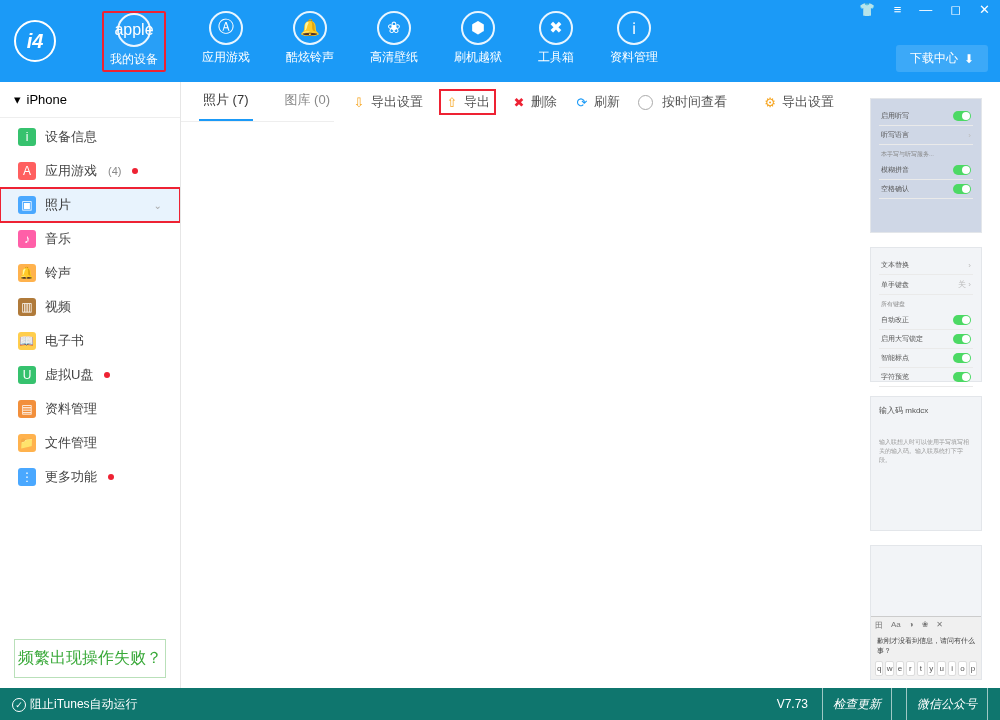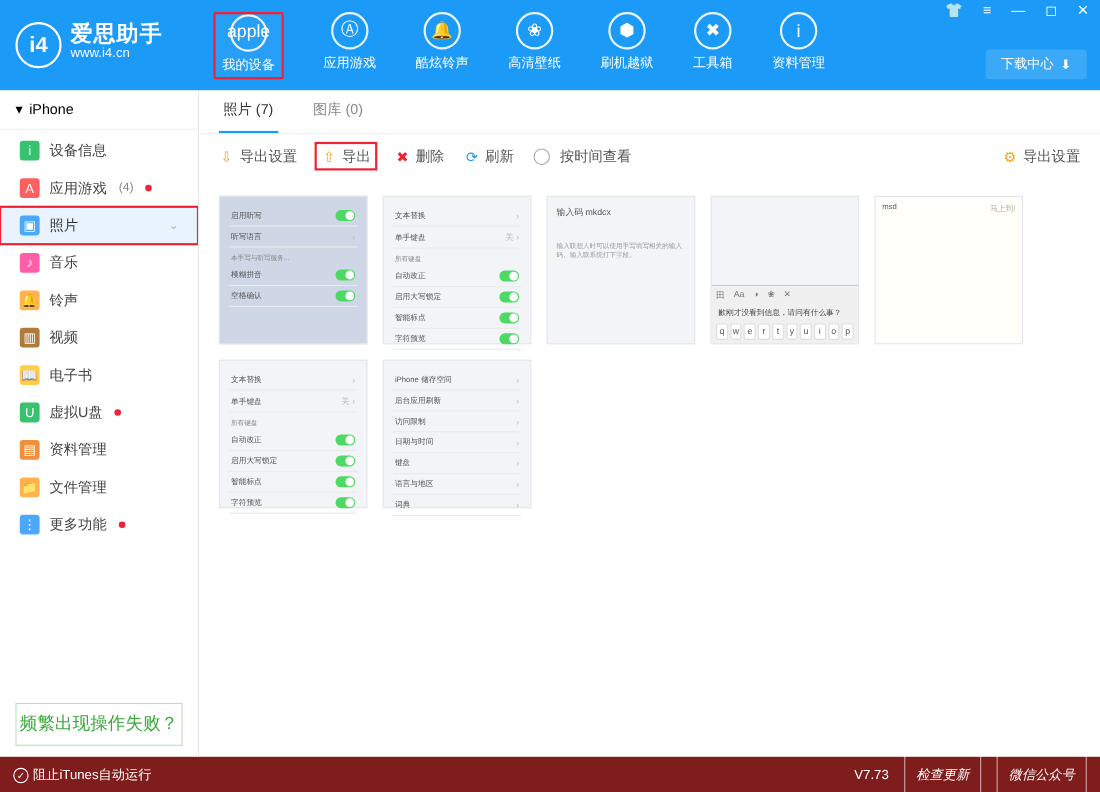--- a/index.html
+++ b/index.html
@@ -1,18 +1,18 @@
 <!DOCTYPE html>
 <html><head>
 <meta charset="utf-8">
 <style>
 * { margin:0; padding:0; box-sizing:border-box; font-family:"Microsoft YaHei","PingFang SC",sans-serif; }
 body { width:1000px; height:720px; background:#fff; overflow:hidden; position:relative; }
 .header { height:82px; background:linear-gradient(#1b9af7,#1b9af7); color:#fff; display:flex; align-items:center; padding:0 10px 0 14px; position:relative; }
-.brand { display:flex; align-items:flex-start; gap:8px; }
+.brand { display:flex; align-items:center; gap:24px;font-style:italic; }
 .brand-logo { width:42px; height:42px; border:2.5px solid #fff; border-radius:50%; display:flex; align-items:center; justify-content:center; font-weight:bold; font-size:20px; }
 .brand-text { line-height:1.1; }
 .brand-text .t1 { font-size:20px; font-weight:bold; letter-spacing:1px;}
 .brand-text .t2 { font-size:12px; opacity:.95; }
 .tabs { display:flex; gap:36px; margin-left:46px; }
 .tab { display:flex; flex-direction:column; align-items:center; gap:4px; font-size:12px; cursor:pointer; }
 .tab .icon { width:34px; height:34px; border:2px solid rgba(255,255,255,.9); border-radius:50%; display:flex; align-items:center; justify-content:center; font-size:16px; }
 .tab.highlight { outline:2px solid #e23; outline-offset:-2px; padding:2px 8px 4px; background:rgba(255,255,255,.06); border-radius:2px;}
 .win-ctrls { position:absolute; top:2px; right:6px; display:flex; gap:10px; font-size:13px; }
 .win-ctrls span { cursor:pointer; padding:0 4px; }
@@ -22,21 +22,21 @@
 .dev-row { padding:10px 14px; border-bottom:1px solid #eee; font-size:13px; display:flex; align-items:center; gap:6px; cursor:pointer;}
 .side-list { flex:1; padding-top:2px; overflow:auto; }
 .side-item { display:flex; align-items:center; gap:9px; padding:8px 18px; font-size:13px; color:#444; cursor:pointer; position:relative;}
 .side-item.active{ background:#e8f3fd; color:#333;}
 .side-item.highlight{ outline:2px solid #e23; outline-offset:-1px;}
 .side-ic { width:18px; height:18px; border-radius:3px; display:flex; align-items:center; justify-content:center; font-size:12px; color:#fff; flex:none;}
 .badge { font-size:11px; color:#888; margin-left:2px;}
 .dot { width:6px; height:6px; background:#e23; border-radius:50%; display:inline-block; margin-left:2px;}
 .side-chev { margin-left:auto; color:#aaa; font-size:10px;}
 .side-btn { margin:10px 14px; border:1px solid #b9e0b9; color:#39a939; font-size:16px; text-align:center; padding:8px 0; cursor:pointer;}
-.main { flex:1; display:flex; flex-direction:column; }
+.main { flex:1; display:flex; flex-direction:row; }
 .sub-tabs { height:40px; border-bottom:1px solid #eee; display:flex; padding-left:18px; gap:28px; align-items:end; }
 .sub-tab { padding:10px 4px; font-size:13px; color:#888; cursor:pointer; border-bottom:2px solid transparent;}
 .sub-tab.active { color:#333; border-bottom-color:#1b9af7; font-weight:500;}
 .toolbar { height:40px; display:flex; align-items:center; padding:0 18px; gap:18px; font-size:13px; color:#555;}
 .toolbar .btn { display:flex; align-items:center; gap:5px; cursor:pointer;}
 .toolbar .btn.highlight{ outline:2px solid #e23; padding:2px 4px;}
 .toolbar .sep { flex:1;}
 .ic-sq { width:14px; height:14px; display:inline-flex; align-items:center; justify-content:center; }
 .ic-orange{color:#f6a623;}
 .ic-red{color:#e23;}
@@ -51,38 +51,34 @@
 .thumb .row { display:flex; align-items:center; justify-content:space-between; padding:4px 2px; border-bottom:1px solid #eaeaea; }
 .thumb .tog { width:18px; height:10px; background:#4cd964; border-radius:5px; position:relative;}
 .thumb .tog::after{content:"";position:absolute;right:1px;top:1px;width:8px;height:8px;background:#fff;border-radius:50%;}
 .thumb .sect { font-size:6px; color:#888; padding:5px 2px 2px; }
 .thumb.kbd { padding:0;}
 .thumb.kbd .topbar{flex:1;}
 .thumb.kbd .kbrow{background:#f0f0f0;border-top:1px solid #ccc;padding:3px 4px;display:flex;flex-direction:column;gap:3px;}
 .kbbtns{display:flex;gap:8px;justify-content:flex-start;font-size:8px;color:#777;}
 .kbkeys{display:flex;gap:2px;}
 .kbkeys span{flex:1;background:#fff;border:1px solid #ddd;border-radius:2px;text-align:center;font-size:8px;padding:2px 0;}
-.status { height:32px; background:#7f1d1d; color:#fff; display:flex; align-items:center; padding:0 12px; font-size:12px; gap:14px;}
+.status { height:32px; background:#0f766e; color:#fff; display:flex; align-items:center; padding:0 12px; font-size:12px; gap:14px;}
 .status .sp{flex:1;}
 .status .obtn{border:1px solid rgba(255,255,255,.6); padding:14px 10px; border-radius:2px; cursor:pointer;font-style:italic;}
 .check{ width:14px;height:14px;border:1.5px solid #fff;border-radius:50%;display:inline-flex;align-items:center;justify-content:center;font-size:9px; margin-right:4px;}
 .chev{color:#bbb;font-size:8px;}
 .thumb.note{background:#fffef9;padding:6px;}
 .thumb.note .nline{height:1px;background:#f0eee0;margin:9px 0;}
 </style>
 </head>
 <body>
 
 <div class="header">
   <div class="brand">
     <div class="brand-logo">i4</div>
-    <div class="brand-text">
-      <div class="t1">爱思助手</div>
-      <div class="t2">www.i4.cn</div>
-    </div>
   </div>
   <div class="tabs" id="htabs">
       <div class="tab highlight">
         <div class="icon">apple</div>
         <span>我的设备</span>
       </div>
       <div class="tab">
         <div class="icon">Ⓐ</div>
         <span>应用游戏</span>
       </div>

